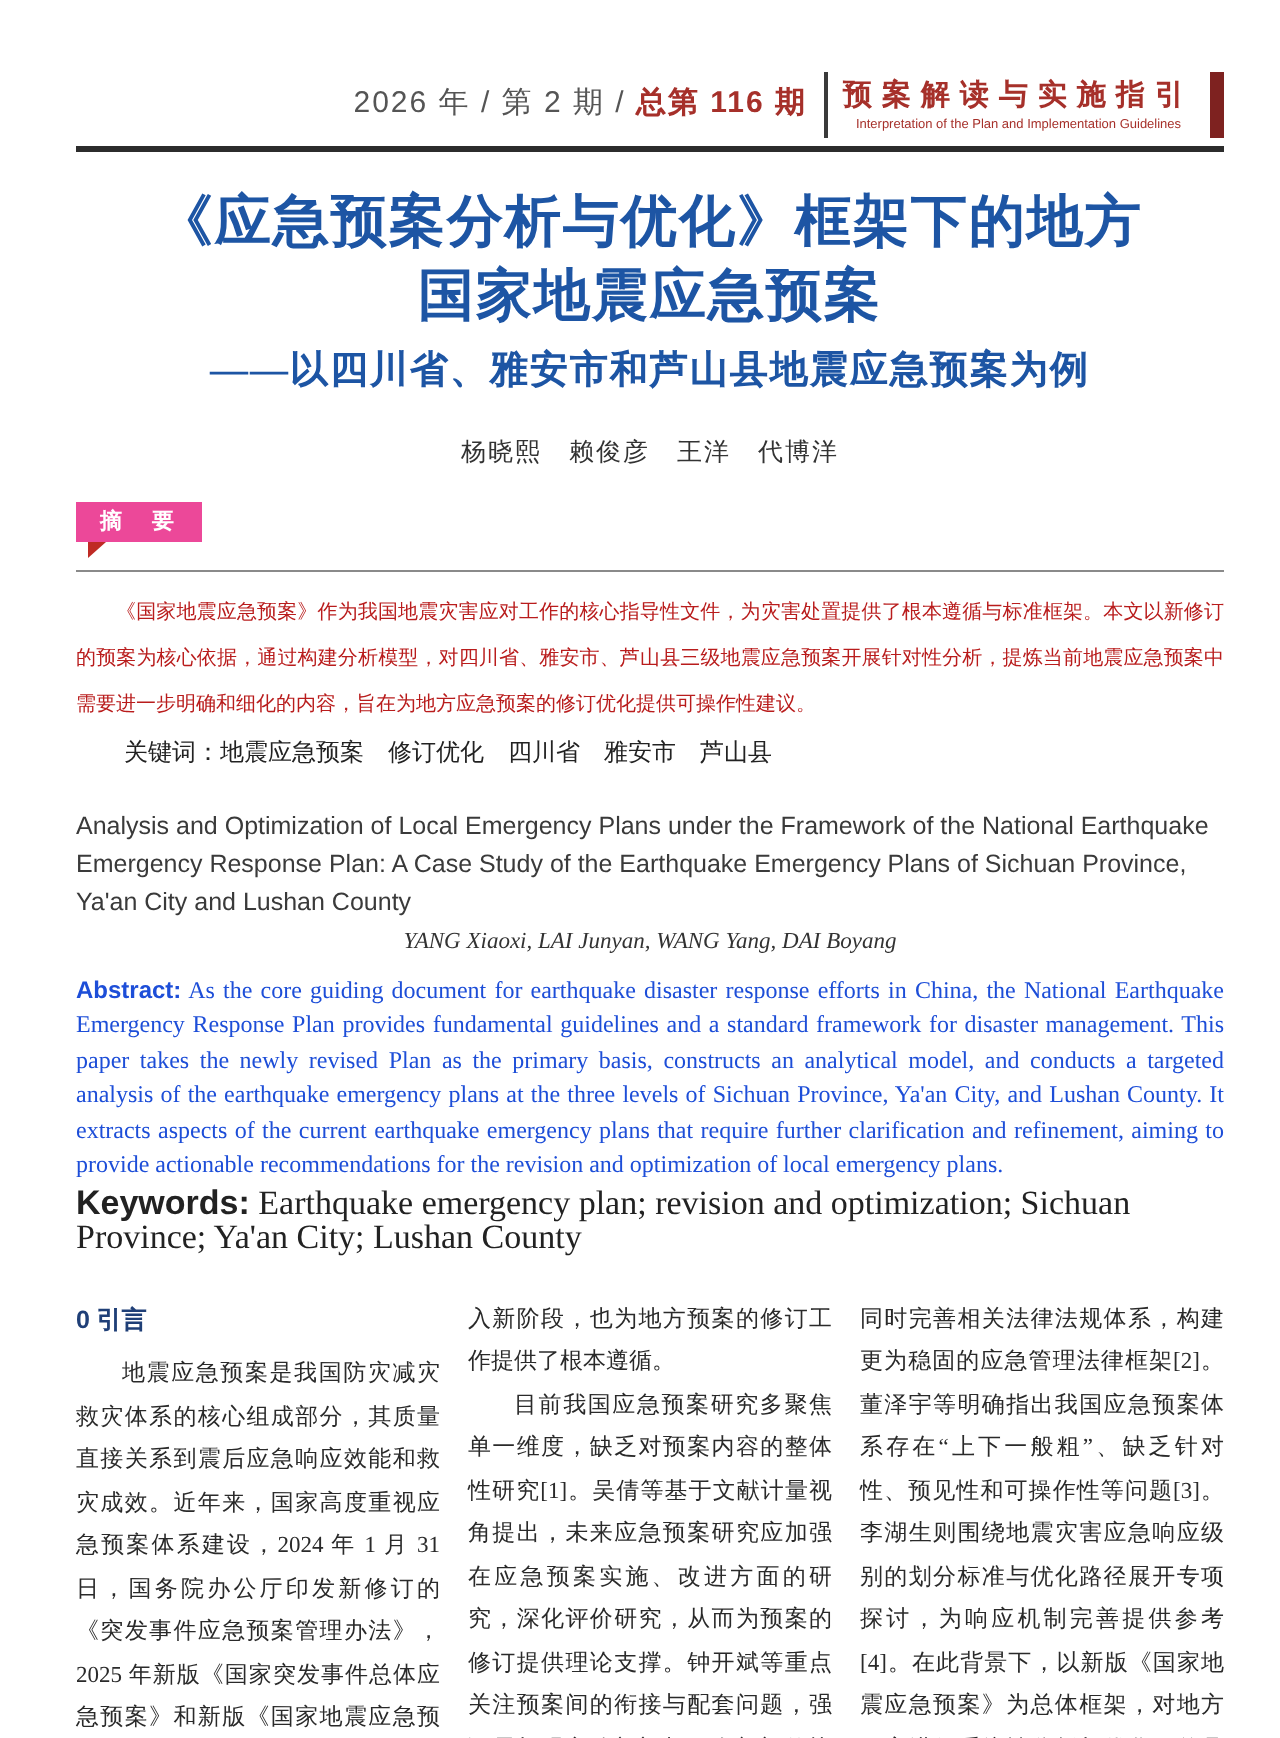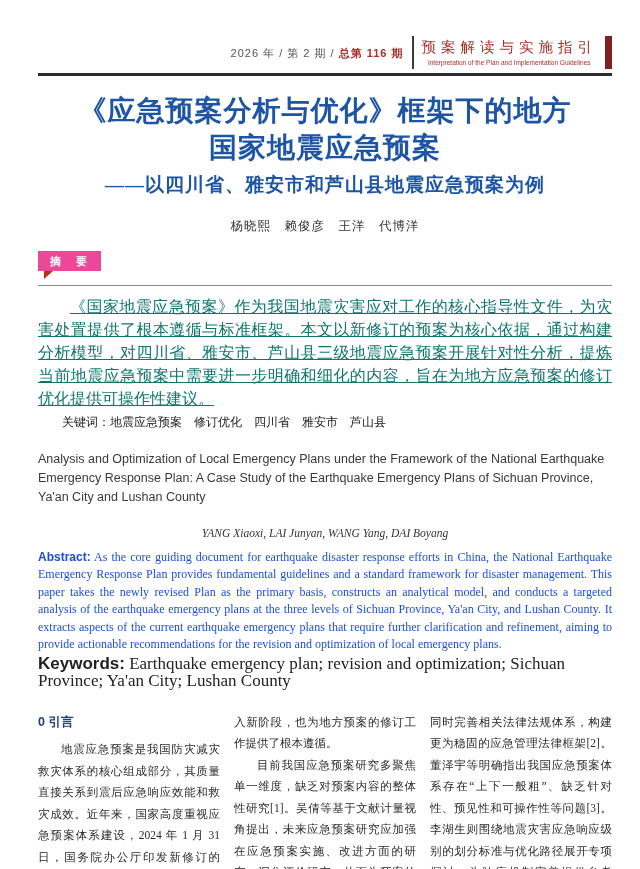--- a/index.html
+++ b/index.html
@@ -11,31 +11,31 @@
     background: #ffffff;
     overflow: hidden;
     padding: 36px 28px 0 38px;
     font-family: "Liberation Serif", serif;
     color: #222;
   }
   
   .masthead { display: flex; justify-content: flex-end; align-items: flex-end; }
   .issue-line {
     font-family: "Liberation Sans", sans-serif;
-    font-size: 11px; color: #555; letter-spacing: 1px;
+    font-size: 15px; color: #555; letter-spacing: 1px;
     padding-bottom: 8px; margin-right: 8px; white-space: nowrap;
   }
   .issue-highlight { color: #a6302a; font-weight: bold; }
   .section-block { display: flex; align-items: stretch; }
   .bar-thin { width: 2px; background: #3a3a3a; margin-right: 8px; }
   .bar-thick { width: 7px; background: #7e2220; margin-left: 8px; }
   .section-text { text-align: center; padding: 2px 0 3px 0; }
   .section-cn {
     font-family: "Liberation Sans", sans-serif;
-    font-size: 14.5px; font-weight: normal; color: #a6302a;
+    font-size: 14.5px; font-weight: bold; color: #a6302a;
     letter-spacing: 5px; white-space: nowrap; text-align: right;
   }
   .section-en {
     font-family: "Liberation Sans", sans-serif;
     font-size: 6.5px; color: #a6302a; margin-top: 2px; white-space: nowrap;
   }
   .thick-rule { border: none; height: 2.5px; background: #2c2c2c; margin-top: 4px; }
   
   .cn-title {
     margin-top: 16px; text-align: center;
@@ -62,32 +62,32 @@
     padding: 4px 8px 4px 12px; line-height: 12px;
   }
   .badge-tail {
     position: absolute; left: 6px; top: 20px;
     width: 0; height: 0;
     border-left: 9px solid #bf2a24;
     border-bottom: 8px solid transparent;
   }
   .abstract-rule { border: none; height: 1px; background: #8a8a8a; margin-top: 6px; }
   .abstract-cn {
-    margin-top: 9px; font-size: 16px; line-height: 23px;
-    text-align: justify; text-indent: 2em; color: #0f766e; text-decoration: underline;
+    margin-top: 9px; font-size: 10px; line-height: 23px;
+    text-align: justify; text-indent: 2em; color: #b91c1c;
   }
   .keywords-cn { margin-top: 1px; font-size: 12px; line-height: 23px; text-indent: 2em; }
   
   .en-title {
     margin-top: 16px; text-align: left;
     font-family: "Liberation Sans", sans-serif;
     font-size: 12.5px; line-height: 19px; color: #3a3a3a;
   }
   .en-authors {
-    margin-top: 20px; text-align: center;
+    margin-top: 4px; text-align: center;
     font-family: "Liberation Serif", serif; font-style: italic;
     font-size: 11.5px; color: #333;
   }
   .en-abstract {
     margin-top: 10px; font-size: 12px; line-height: 17.5px;
     text-align: justify; color: #1d4ed8;
   }
   .en-label { font-family: "Liberation Sans", sans-serif; font-weight: bold; }
   .en-keywords { font-size: 17px; line-height: 17.5px; margin-top: 1px; }
   

